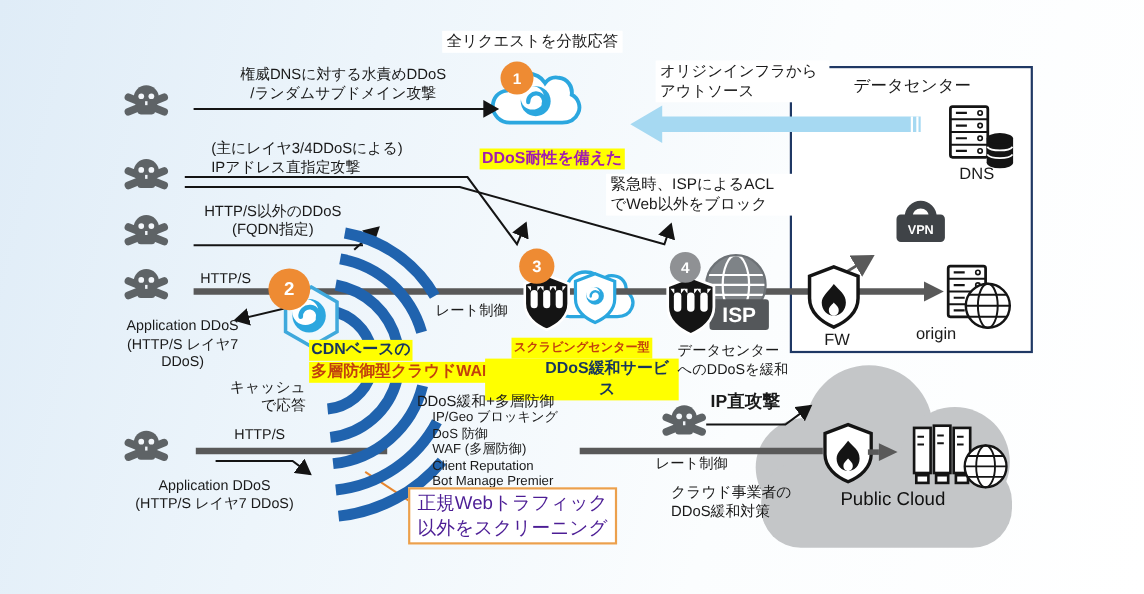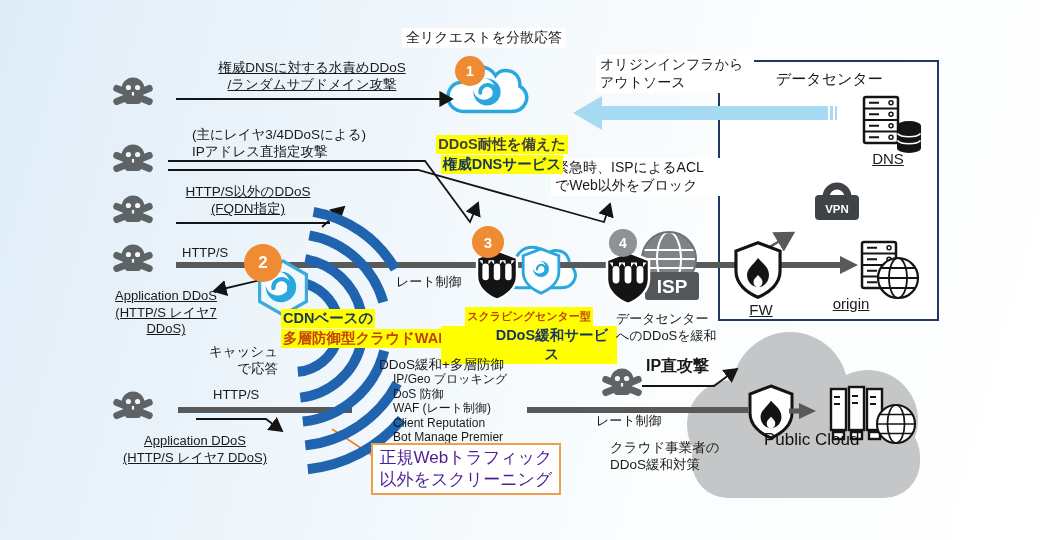--- a/index.html
+++ b/index.html
@@ -3,21 +3,21 @@
 <meta charset="utf-8">
 <style>
   html,body{margin:0;padding:0;}
   .stage{
     position:relative; width:1040px; height:540px; overflow:hidden;
     font-family:"Liberation Sans","DejaVu Sans",sans-serif;
     background:linear-gradient(105deg,#dfecf7 0%,#edf5fb 30%,#fbfdfe 65%,#ffffff 100%);
   }
   .stage svg{position:absolute;left:0;top:0;}
   .lbl{position:absolute; color:#1a1a1a; white-space:pre-line; line-height:1.28; z-index:3;}
-  .c{text-align:center;text-decoration:underline;} .r{text-align:right;}
+  .c{text-align:center;} .r{text-align:right;}
   .bgw{background:#fff; padding:1px 4px;}
   .num{
     position:absolute; z-index:4; border-radius:50%; color:#fff; font-weight:bold;
     display:flex; align-items:center; justify-content:center;
   }
   .hl{display:inline-block; padding:0 2px; font-weight:bold; line-height:19px;}
   .hlwrap{position:absolute; z-index:3; line-height:19px;}
   .screen-box{
     position:absolute; z-index:3; background:#fff; border:2px solid #ECA04C;
     color:#4c1d95; text-align:center; white-space:pre-line; padding:2px 4px; line-height:1.3;
@@ -228,50 +228,49 @@
 <div class="lbl r" style="left:196px;top:343px;width:82px;font-size:13.5px;">キャッシュ
 で応答</div>
 <div class="lbl" style="left:213px;top:387px;font-size:13px;">HTTP/S</div>
 <div class="lbl c" style="left:100px;top:433px;width:190px;font-size:13px;">Application DDoS
 (HTTP/S レイヤ7 DDoS)</div>
 
 <div class="lbl bgw" style="left:551px;top:158px;width:166px;font-size:14px;">緊急時、ISPによるACL
 でWeb以外をブロック</div>
 
 <div class="hlwrap c" style="left:421px;top:123px;width:162px;text-align:center;">
-  <span class="hl" style="background:#FFFF00;color:#404040;font-size:14.5px;margin-top:12px;">DDoS耐性を備えた</span><br>
-  <span class="hl" style="background:#FFFF00;color:#17365D;font-size:14.5px;">権威DNSサービス</span>
+  <span class="hl" style="background:#FFFF00;color:#a21caf;font-size:14.5px;margin-top:12px;">DDoS耐性を備えた</span><br>
 </div>
 <div class="hlwrap" style="left:281px;top:308px;width:176px;">
   <span class="hl" style="background:#FFFF00;color:#17365D;font-size:14.5px;">CDNベースの</span><br>
   <span class="hl" style="background:#FFFF00;color:#c2410c;font-size:14.5px;">多層防御型クラウドWAF</span>
 </div>
 <div class="hlwrap c" style="left:441px;top:305px;width:176px;text-align:center;">
   <span class="hl" style="background:#FFFF00;color:#c2410c;font-size:11px;">スクラビングセンター型</span><br>
   <span class="hl" style="background:#FFFF00;color:#17365D;font-size:14.5px;padding-left:48px;">DDoS緩和サービス</span>
 </div>
 
 <div class="lbl" style="left:396px;top:274px;font-size:13px;">レート制御</div>
 <div class="lbl" style="left:616px;top:311px;width:130px;font-size:13px;">データセンター
 へのDDoSを緩和</div>
 
 <div class="lbl" style="left:379px;top:356px;font-size:13.5px;">DDoS緩和+多層防御</div>
 <div class="lbl" style="left:393px;top:372px;font-size:12px;line-height:14.6px;">IP/Geo ブロッキング
 DoS 防御
-WAF (レート制御)
+WAF (多層防御)
 Client Reputation
 Bot Manage Premier</div>
 <div class="screen-box" style="left:371px;top:443px;width:178px;font-size:17px;">正規Webトラフィック
 以外をスクリーニング</div>
 
 <div class="lbl" style="left:646px;top:356px;font-size:16px;font-weight:bold;">IP直攻撃</div>
 <div class="lbl" style="left:596px;top:413px;font-size:13px;">レート制御</div>
 <div class="lbl" style="left:610px;top:439px;width:140px;font-size:13.5px;">クラウド事業者の
 DDoS緩和対策</div>
-<div class="lbl" style="left:764px;top:429px;font-size:17px;color:#111;">Public Cloud</div>
+<div class="lbl" style="left:764px;top:443px;font-size:17px;color:#111;">Public Cloud</div>
 
 <div class="lbl c" style="left:866px;top:149px;width:44px;font-size:15px;">DNS</div>
 <div class="lbl c" style="left:824px;top:294px;width:54px;font-size:15px;">origin</div>
 <div class="lbl c" style="left:742px;top:300px;width:38px;font-size:15px;">FW</div>
 
 <div class="num" style="left:455px;top:56px;width:30px;height:30px;background:#EE8B33;font-size:14px;">1</div>
 <div class="num" style="left:244px;top:244px;width:38px;height:38px;background:#EE8B33;font-size:17px;">2</div>
 <div class="num" style="left:472px;top:226px;width:32px;height:32px;background:#EE8B33;font-size:15px;">3</div>
 <div class="num" style="left:609px;top:229px;width:28px;height:28px;background:#8F9194;font-size:14px;">4</div>
 

